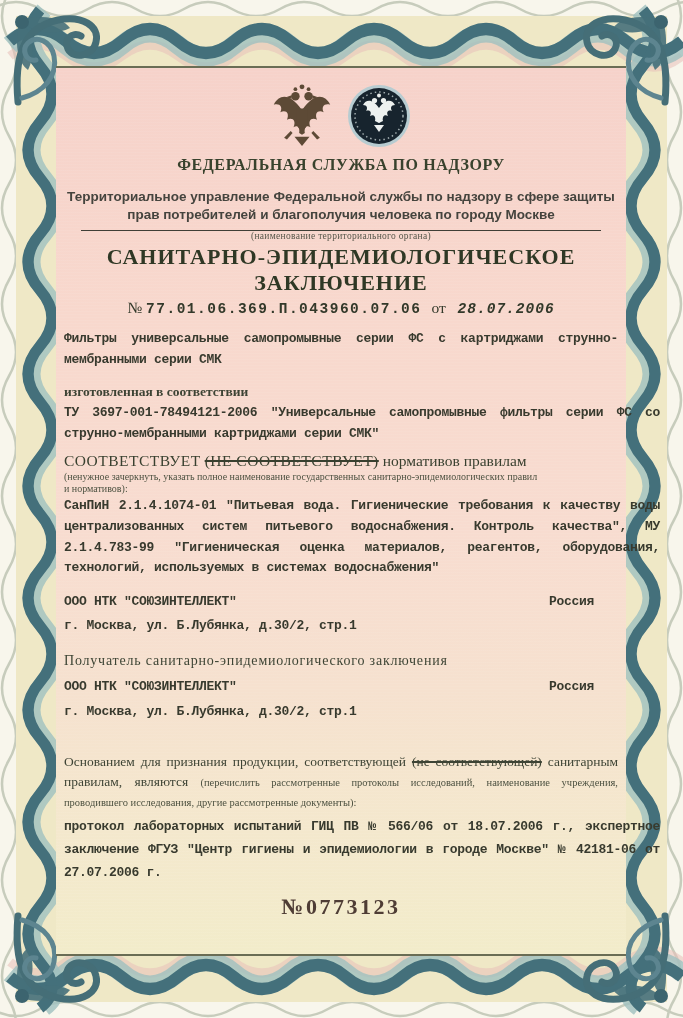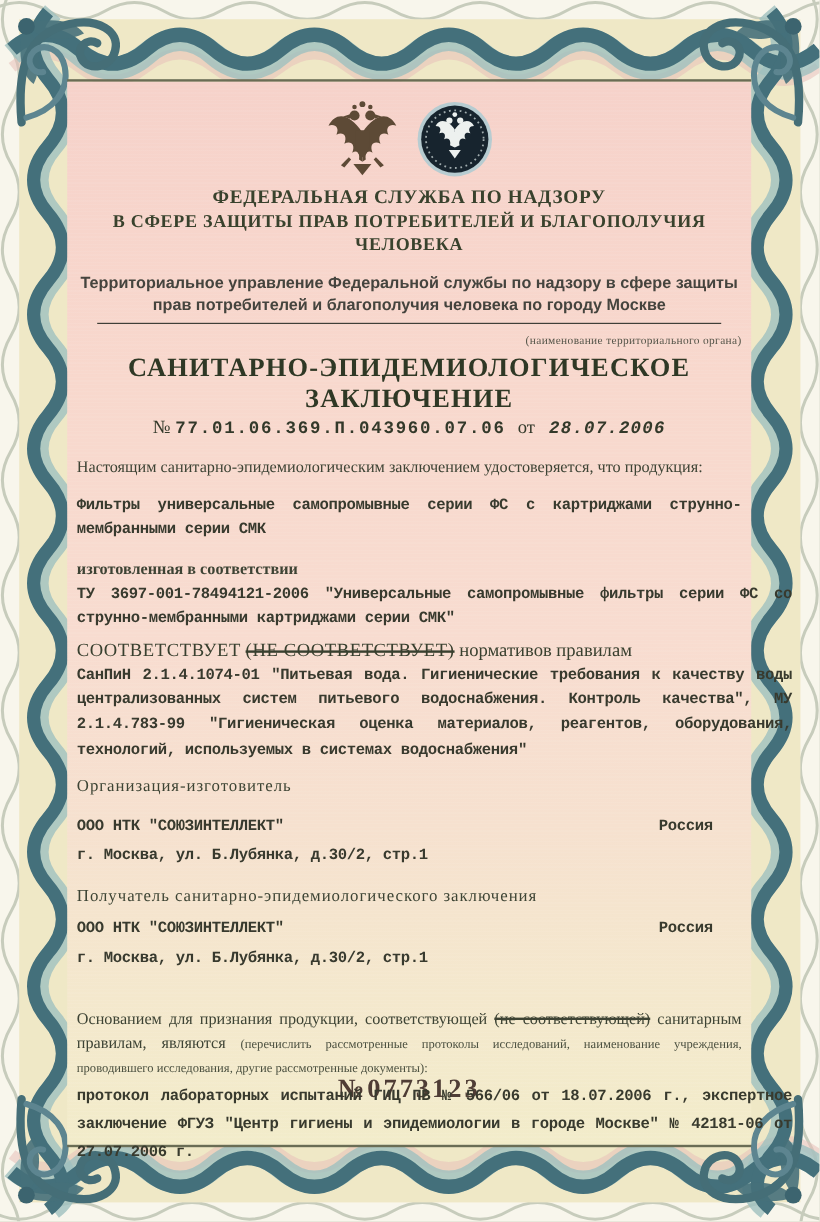--- a/index.html
+++ b/index.html
@@ -24,21 +24,21 @@
       linear-gradient(180deg,#f6d2ca 0%,#f8d8cd 28%,#f8dcd0 52%,#f6e1cf 70%,#f4e8cd 86%,#f2ecca 100%);
   }
   .center{text-align:center;}
   .emblems{display:flex;justify-content:center;align-items:flex-end;gap:14px;height:64px;margin-top:4px;}
   .agency{margin-top:7px;color:#39422d;font-weight:bold;letter-spacing:.6px;line-height:1.3;}
   .agency .l1{font-size:16px;}
   .agency .l2{font-size:15px;}
   .territorial{margin:12px auto 0;max-width:558px;font-family:"Liberation Sans",sans-serif;
     font-weight:bold;font-size:13.5px;line-height:1.38;color:#45443e;}
   .rule{margin:5px auto 0;width:94%;border-top:1.5px solid #3f3f37;}
-  .caption{margin-top:10px;font-size:9.5px;color:#56564a;letter-spacing:.3px;text-align:right;}
+  .caption{margin-top:0;font-size:9.5px;color:#56564a;letter-spacing:.3px;}
   .doc-title{margin-top:3px;font-weight:bold;font-size:22px;letter-spacing:1px;color:#2f3825;}
   .doc-number{margin-top:3px;font-size:15.5px;color:#33392a;}
   .doc-number .num{font-family:"Liberation Mono",monospace;font-weight:bold;letter-spacing:1.5px;font-size:14.5px;}
   .doc-number .ofw{margin:0 8px 0 6px;}
   .doc-number .date{font-family:"Liberation Mono",monospace;font-weight:bold;font-style:italic;font-size:14.5px;letter-spacing:1px;}
   .serif{font-size:13.5px;color:#3d4334;line-height:1.4;}
   .typed{font-family:"Liberation Mono",monospace;font-weight:bold;font-size:13px;
     letter-spacing:-.3px;line-height:1.58;color:#383a2e;text-align:justify;-moz-text-align-last:left;text-align-last:left;}
   .bleed{margin-right:-42px;position:relative;z-index:3;}
   .intro{margin-top:14px;}
@@ -161,50 +161,48 @@
             <circle cx="36.5" cy="16.5" r="2.6"></circle>
           <circle cx="32" cy="11.5" r="2"></circle>
           <path d="M28.5,26 h7 v7 c0,3.4 -3.5,5.6 -3.5,5.6 c0,0 -3.5,-2.2 -3.5,-5.6 Z"></path>
           <path d="M27,41 h10 l-5,7 Z"></path>
         </g>
       </svg>
     </div>
 
     <div class="agency center">
       <div class="l1">ФЕДЕРАЛЬНАЯ СЛУЖБА ПО НАДЗОРУ</div>
-      <div class="l2">В СФЕРЕ ЗАЩИТЫ ПРАВ ПОТРЕБИТЕЛЕЙ И БЛАГОПОЛУЧИЯ ЧЕЛОВЕКА</div>
     </div>
 
     <div class="territorial center">Территориальное управление Федеральной службы по надзору в сфере защиты прав потребителей и благополучия человека по городу Москве</div>
     <div class="rule"></div>
     <div class="caption center">(наименование территориального органа)</div>
 
     <div class="doc-title center">САНИТАРНО-ЭПИДЕМИОЛОГИЧЕСКОЕ ЗАКЛЮЧЕНИЕ</div>
 
     <div class="doc-number center">
       <span>№</span>
       <span class="num">77.01.06.369.П.043960.07.06</span>
       <span class="ofw">от</span>
       <span class="date">28.07.2006</span>
     </div>
 
-    <div class="serif intro">Настоящим санитарно-эпидемиологическим заключением удостоверяется, что продукция:</div>
     <div class="typed product">Фильтры универсальные самопромывные серии ФС с картриджами струнно-мембранными серии СМК</div>
 
     <div class="serif made">изготовленная в соответствии</div>
     <div class="typed spec bleed">ТУ 3697-001-78494121-2006 "Универсальные самопромывные фильтры серии ФС со струнно-мембранными картриджами серии СМК"</div>
 
     <div class="compliance">
       <span class="cap">СООТВЕТСТВУЕТ</span>
       <span class="cap struck">(НЕ СООТВЕТСТВУЕТ)</span>
       <span>нормативов правилам</span>
     </div>
+    <div class="note">(ненужное зачеркнуть, указать полное наименование государственных санитарно-эпидемиологических правил и нормативов):</div>
     <div class="typed standards bleed">СанПиН 2.1.4.1074-01 "Питьевая вода. Гигиенические требования к качеству воды централизованных систем питьевого водоснабжения. Контроль качества", МУ 2.1.4.783-99 "Гигиеническая оценка материалов, реагентов, оборудования, технологий, используемых в системах водоснабжения"</div>
 
-    <div class="serif sec-label">Организация-изготовитель</div>
     <div class="typed org-row">
       <span>ООО НТК "СОЮЗИНТЕЛЛЕКТ"</span>
       <span>Россия</span>
     </div>
     <div class="typed addr">г. Москва, ул. Б.Лубянка, д.30/2, стр.1</div>
 
     <div class="serif sec-label recip-label">Получатель санитарно-эпидемиологического заключения</div>
     <div class="typed org-row tight">
       <span>ООО НТК "СОЮЗИНТЕЛЛЕКТ"</span>
       <span>Россия</span>

